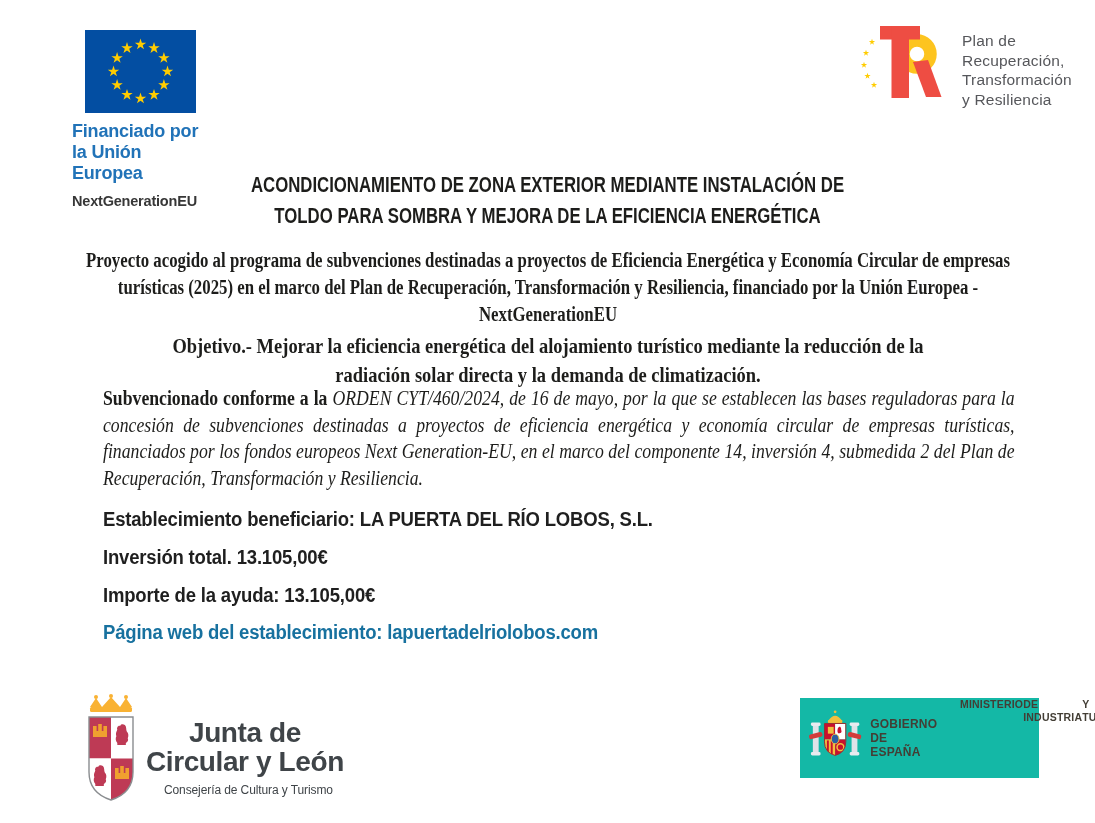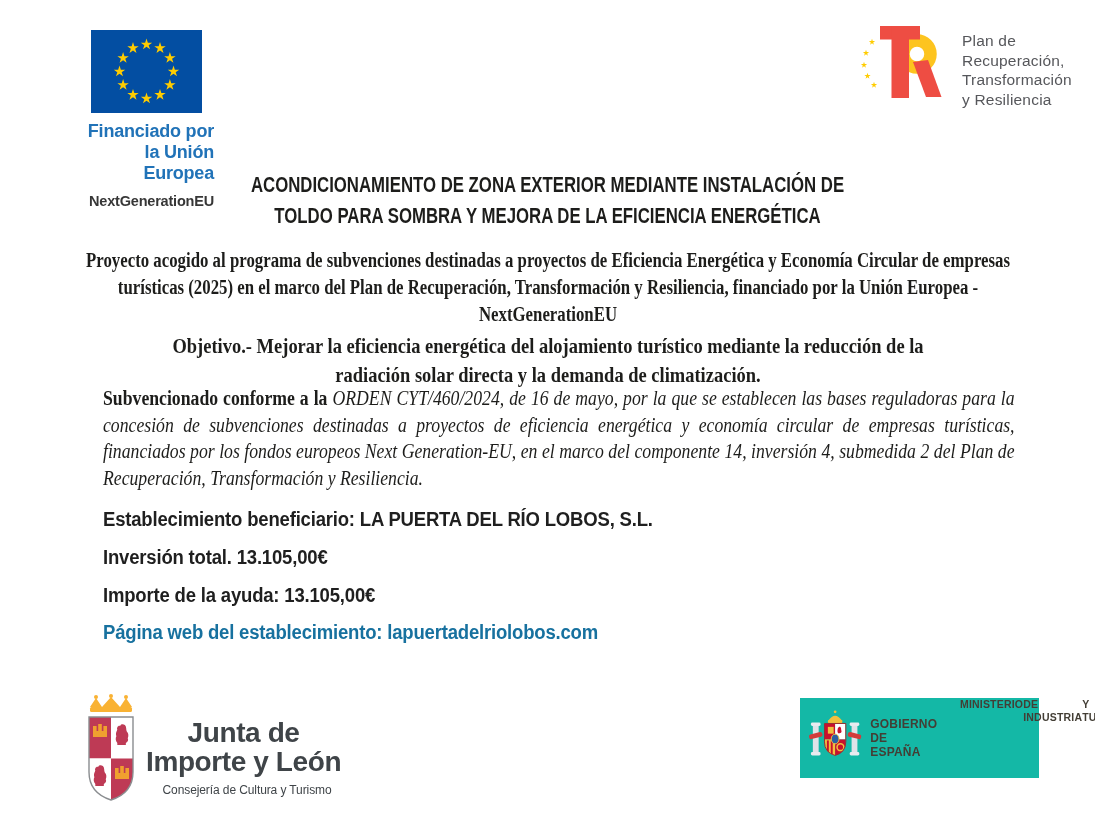--- a/index.html
+++ b/index.html
@@ -1,20 +1,20 @@
 <!DOCTYPE html>
 <html><head>
 <meta charset="utf-8">
 <style>
   * { margin:0; padding:0; box-sizing:border-box; }
   body { background:#ffffff; font-family:"Liberation Sans", sans-serif; }
   .page { position:relative; width:1095px; height:823px; background:#ffffff; overflow:hidden; }
 
   
-  .eu-block { position:absolute; left:78px; top:30px; width:136px; text-align:right; }
+  .eu-block { position:absolute; left:72px; top:30px; width:136px; text-align:left; }
   .eu-flag { display:block; margin:0 auto 8px auto; }
   .eu-caption { color:#2173b8; font-weight:bold; font-size:18px; line-height:21px; letter-spacing:-0.2px; }
   .eu-subcaption { margin-top:9px; color:#373737; font-weight:bold; font-size:14.5px; letter-spacing:-0.2px; }
 
   
   .prtr-block { position:absolute; left:855px; top:18px; display:flex; }
   .prtr-text { margin-left:12px; padding-top:13px; color:#56575b; font-size:15.5px; line-height:19.5px; letter-spacing:0.2px; }
 
   
   .title { position:absolute; top:170px; left:0; width:1027px; color:#1d1d1b; }
@@ -156,21 +156,21 @@
         <use href="#castle" transform="translate(7,32)"></use>
         <use href="#castle" transform="translate(29,74)"></use>
         <use href="#lion" transform="translate(27.5,32) scale(0.95)"></use>
         <use href="#lion" transform="translate(5.5,73) scale(0.95)"></use>
       </g>
       <path d="M3,25 H47 V80 Q47,101 25,108 Q3,101 3,80 Z" fill="none" stroke="#8a8d90" stroke-width="1.4"></path>
     </svg>
     <div class="junta-text">
       <div class="junta-name">
         <div>Junta de</div>
-        <div>Importe y León</div>
+        <div>Circular y León</div>
       </div>
       <div class="junta-dept">Consejería de Cultura y Turismo</div>
     </div>
   </div>
 
   <div class="gob-banner">
     <div class="gob-left">
       <svg width="56" height="58" viewBox="0 0 56 58" aria-hidden="true">
 
         <rect x="3" y="13" width="10" height="3.5" rx="1.5" fill="#e8ebef"></rect>

